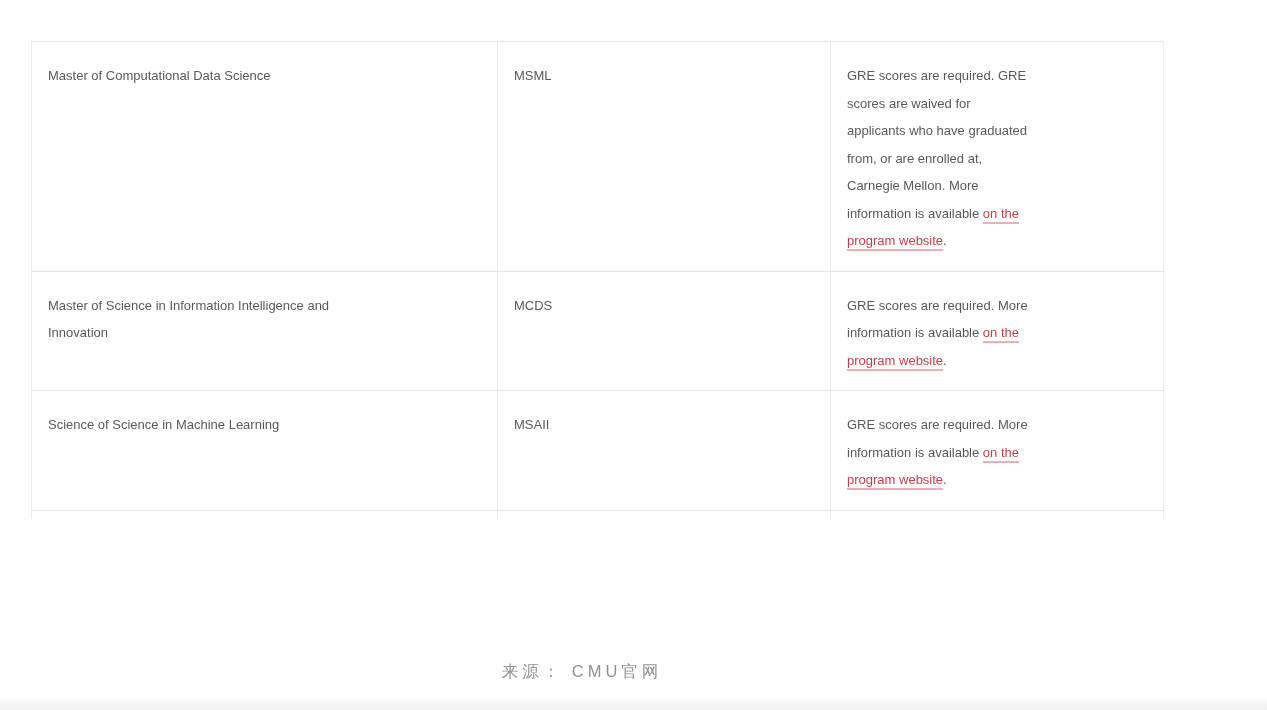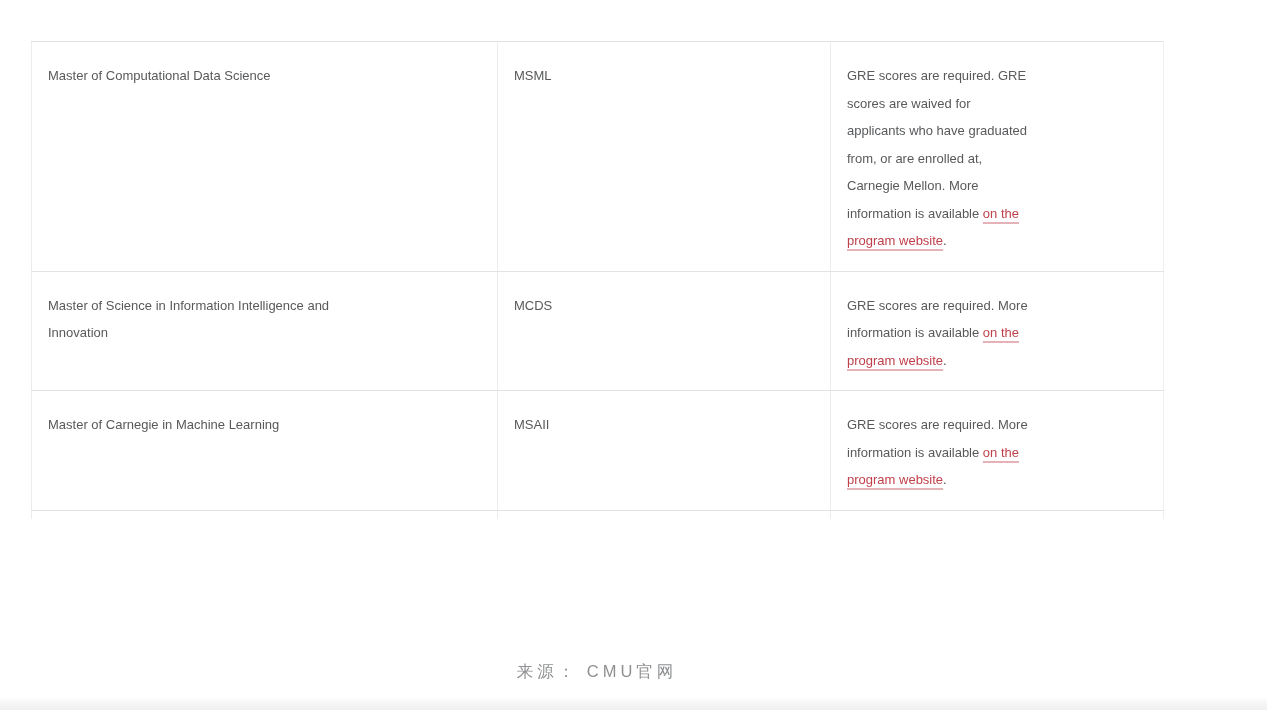--- a/index.html
+++ b/index.html
@@ -55,21 +55,21 @@
   a.weblink {
     color: #c0414b;
     text-decoration: underline;
     text-decoration-color: #e5b3b7;
     text-decoration-thickness: 1.5px;
     text-underline-offset: 4px;
     cursor: pointer;
   }
   .caption {
     position: absolute;
-    left: 31px;
+    left: 16px;
     top: 661px;
     width: 1132px;
     text-align: center;
     font-size: 16.5px;
     letter-spacing: 4px;
     color: #8f9092;
   }
   .bottom-strip {
     position: absolute;
     left: 0;
@@ -103,21 +103,21 @@
         </tr>
       <tr>
           <td>Master of Science in Information Intelligence and
 Innovation</td>
           <td>MCDS</td>
           <td class="gre-cell"><span>GRE scores are required. More
 information is available </span><a class="weblink">on the
 program website</a><span>.</span></td>
         </tr>
       <tr>
-          <td>Master of Carnegie in Machine Learning</td>
+          <td>Science of Science in Machine Learning</td>
           <td>MSAII</td>
           <td class="gre-cell"><span>GRE scores are required. More
 information is available </span><a class="weblink">on the
 program website</a><span>.</span></td>
         </tr>
       <tr class="cropped-row">
           <td></td>
           <td></td>
           <td></td>
         </tr>

